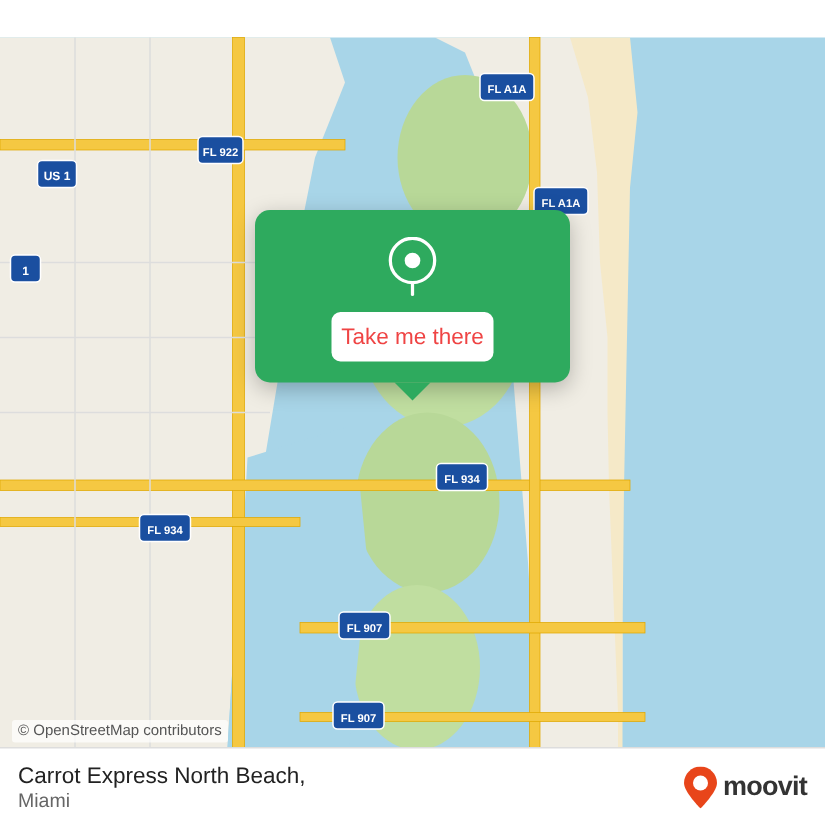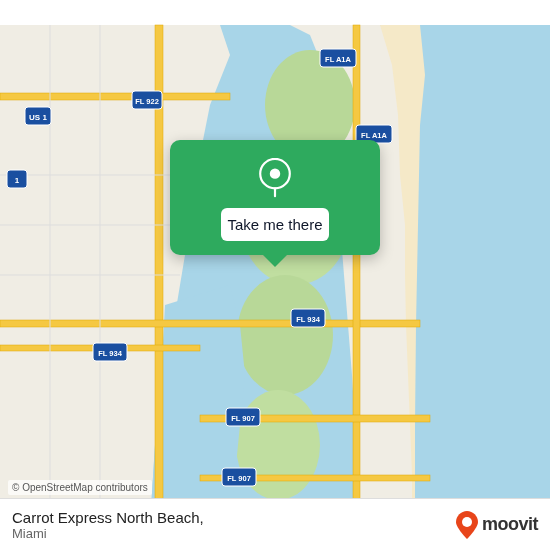--- a/index.html
+++ b/index.html
@@ -108,21 +108,21 @@
     }
 
     #location-icon {
       width: 40px;
       height: 40px;
       margin-bottom: 10px;
     }
 
     #take-me-there-btn {
       background: #fff;
-      color: #0f172a;
+      color: #ef4444;
       border: none;
       border-radius: 6px;
       padding: 8px 6px;
       font-size: 15px;
       font-weight: 500;
       cursor: pointer;
       white-space: nowrap;
     }
   </style>
 </head>

